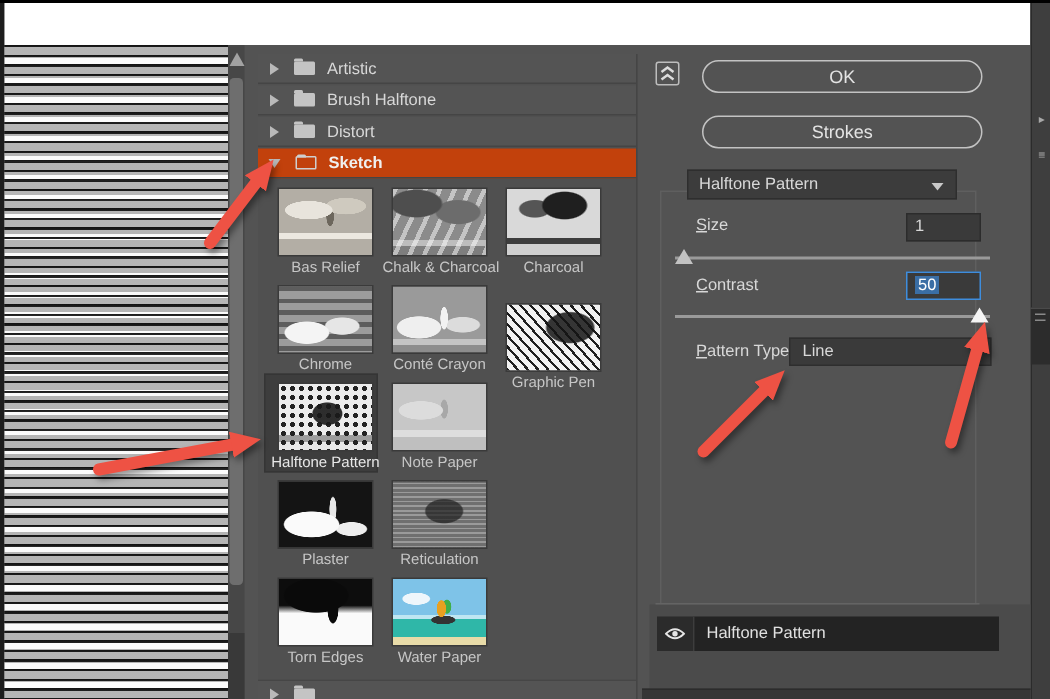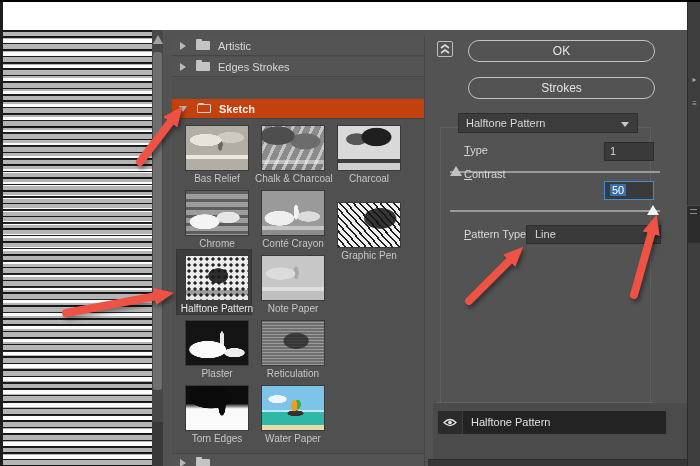--- a/index.html
+++ b/index.html
@@ -178,21 +178,26 @@
 
     <div class="abs" id="fpanel">
       <div class="category" style="top:0">
         <span class="tri-right"></span>
         <span class="folder"></span>
         <span class="cat-label">Artistic</span>
       </div>
       <div class="category" style="top:21px">
         <span class="tri-right"></span>
         <span class="folder"></span>
-        <span class="cat-label">Edges Strokes</span>
+        <span class="cat-label">Brush Halftone</span>
+      </div>
+      <div class="category" style="top:42px">
+        <span class="tri-right"></span>
+        <span class="folder"></span>
+        <span class="cat-label">Distort</span>
       </div>
       <div class="category" style="top:63px; background:#c2410c">
         <span class="tri-down"></span>
         <span class="folder open"></span>
         <span class="cat-label bold">Sketch</span>
       </div>
 
       <div class="abs selcell"></div>
 
       <div class="cell" style="left:7px;top:89px">
@@ -263,26 +268,26 @@
     <div class="pillbtn" style="top:10px">OK</div>
     <div class="pillbtn" style="top:47px">Strokes</div>
 
     <div class="abs" id="groupbox"></div>
 
     <div class="abs" id="filter-select">
       <span>Halftone Pattern</span>
       <span class="chev"></span>
     </div>
 
-    <div class="setlabel ul1" style="top:114px">Type</div>
+    <div class="setlabel ul1" style="top:114px">Size</div>
     <div class="valbox" style="top:112px"><span>1</span></div>
     <div class="track" style="top:141px"></div>
     <div class="sl-thumb" style="left:447px;top:136px"></div>
 
-    <div class="setlabel ul1" style="top:138px">Contrast</div>
+    <div class="setlabel ul1" style="top:154px">Contrast</div>
     <div class="valbox" id="contrast-box" style="top:151px"><span class="selword">50</span></div>
     <div class="track" style="top:180px"></div>
     <div class="sl-thumb white" style="left:644px;top:175px"></div>
 
     <div class="setlabel ul1" style="top:198px">Pattern Type:</div>
     <div class="abs" id="ptype-select">
       <span>Line</span>
     </div>
 
     <div class="abs" id="fx-area"></div>

